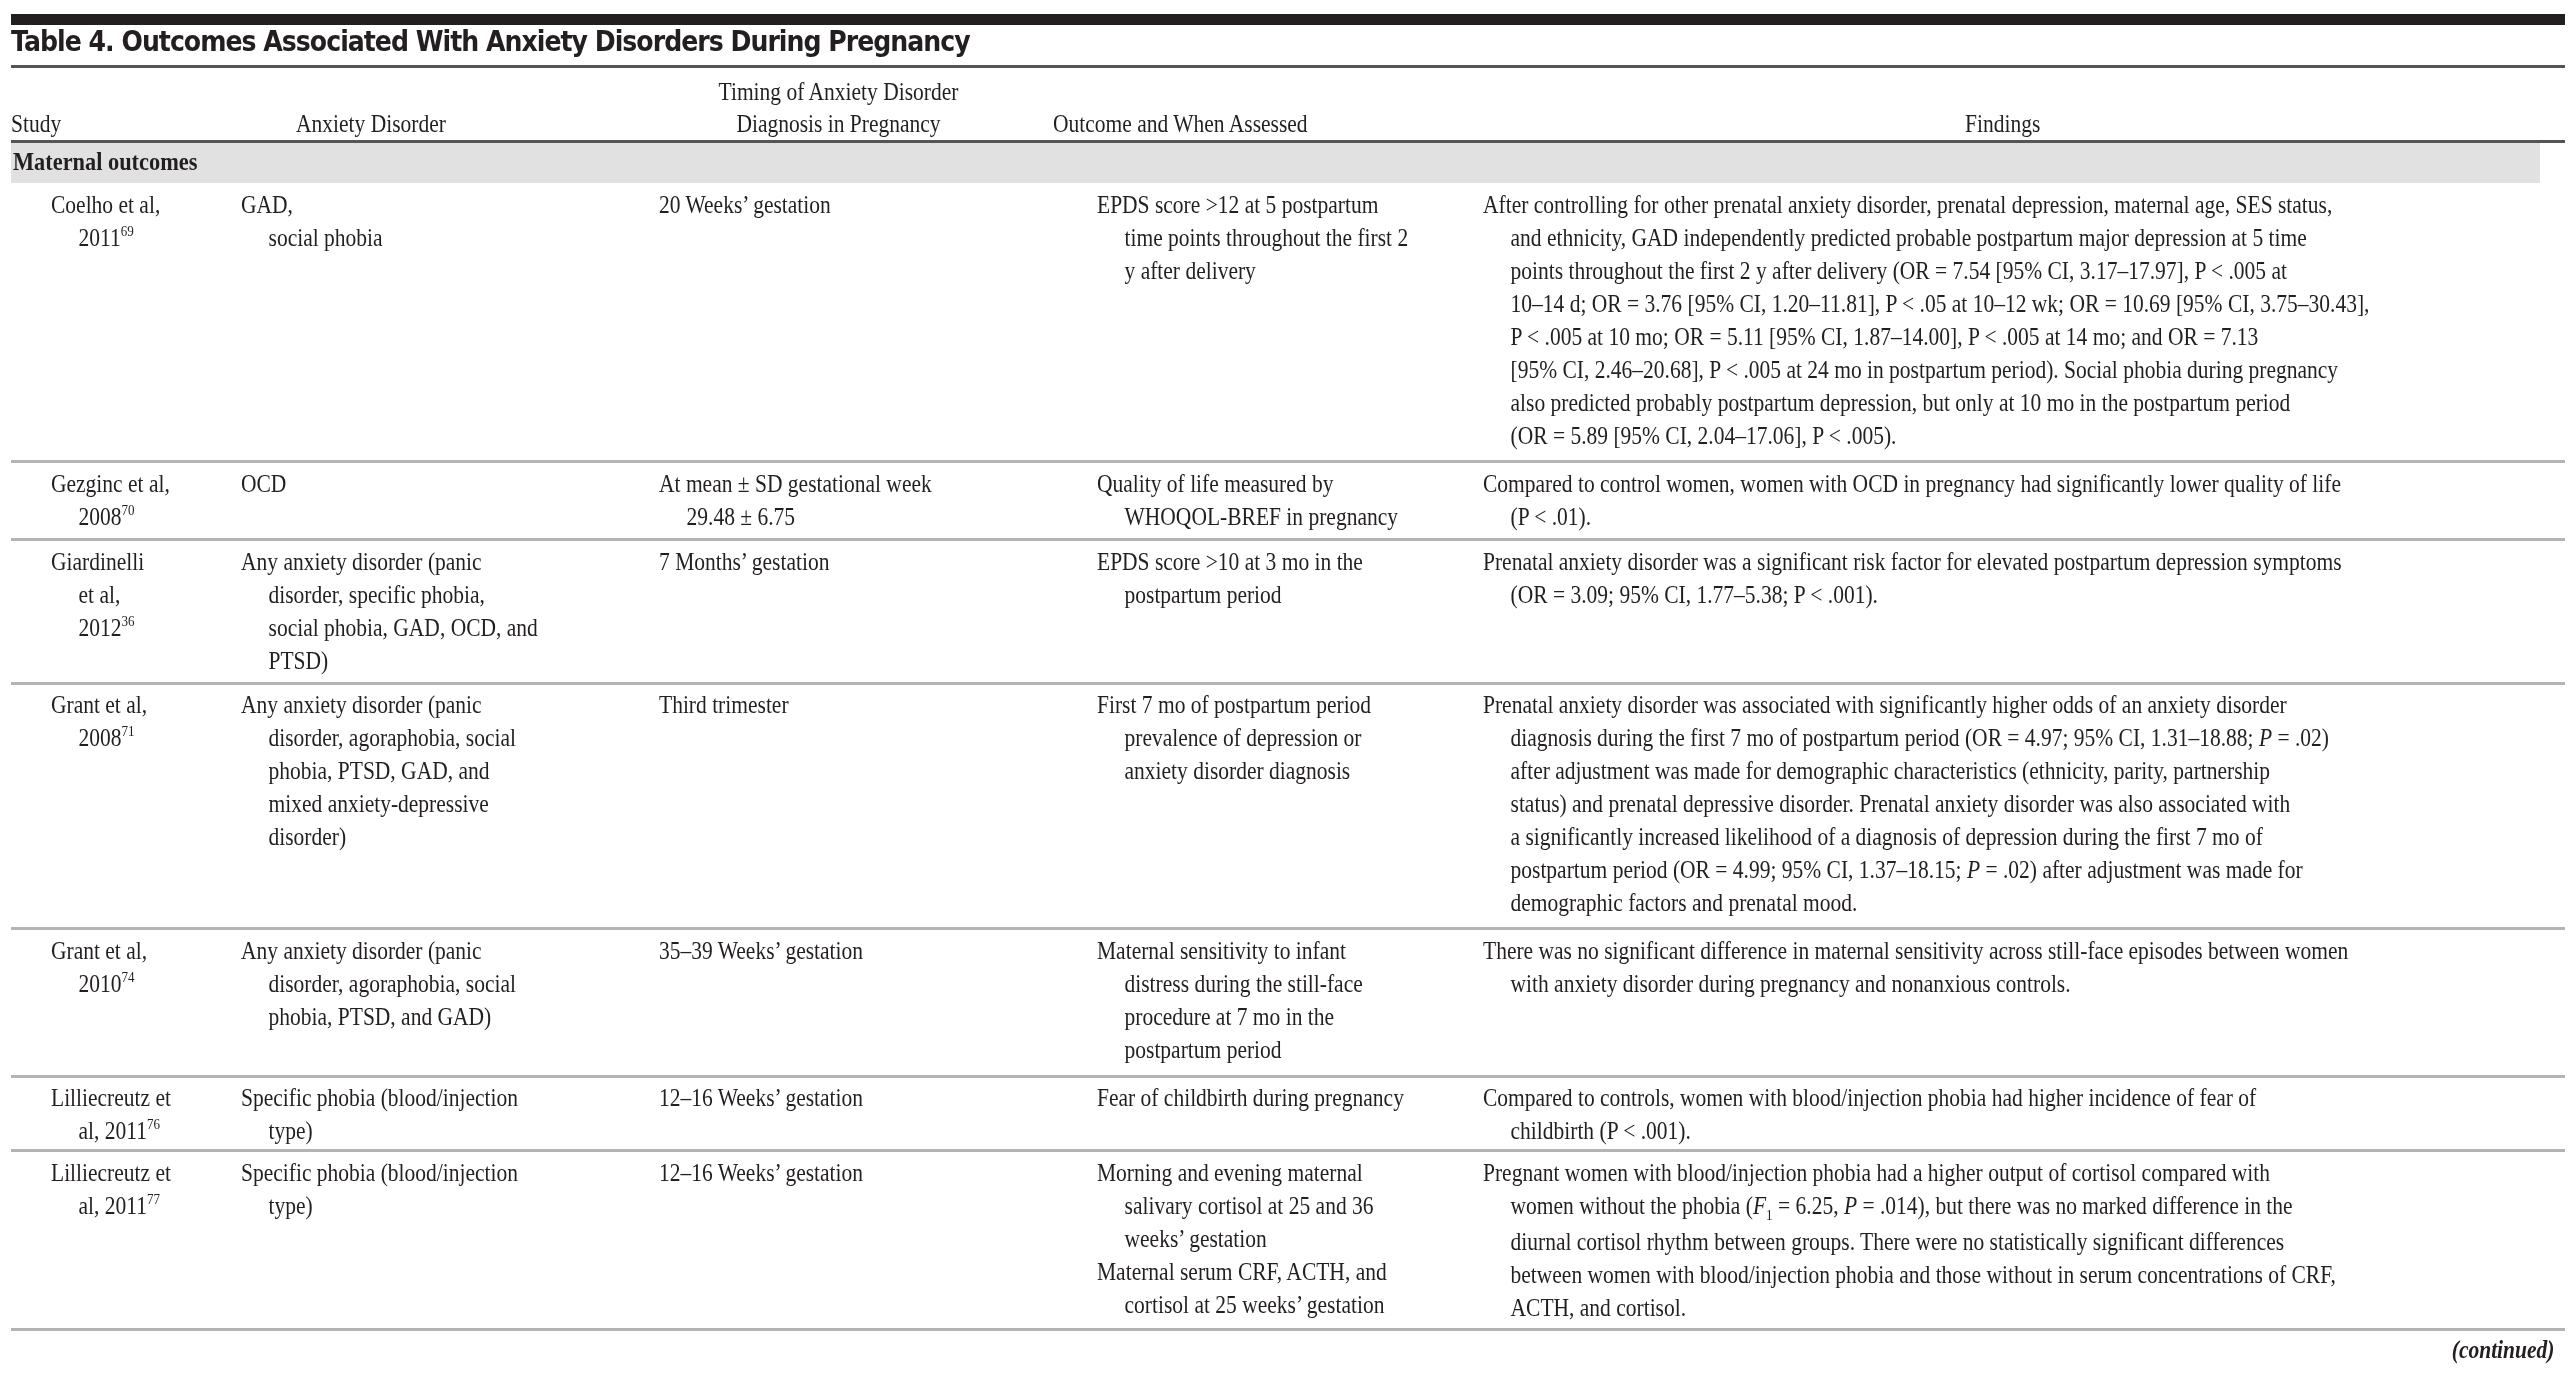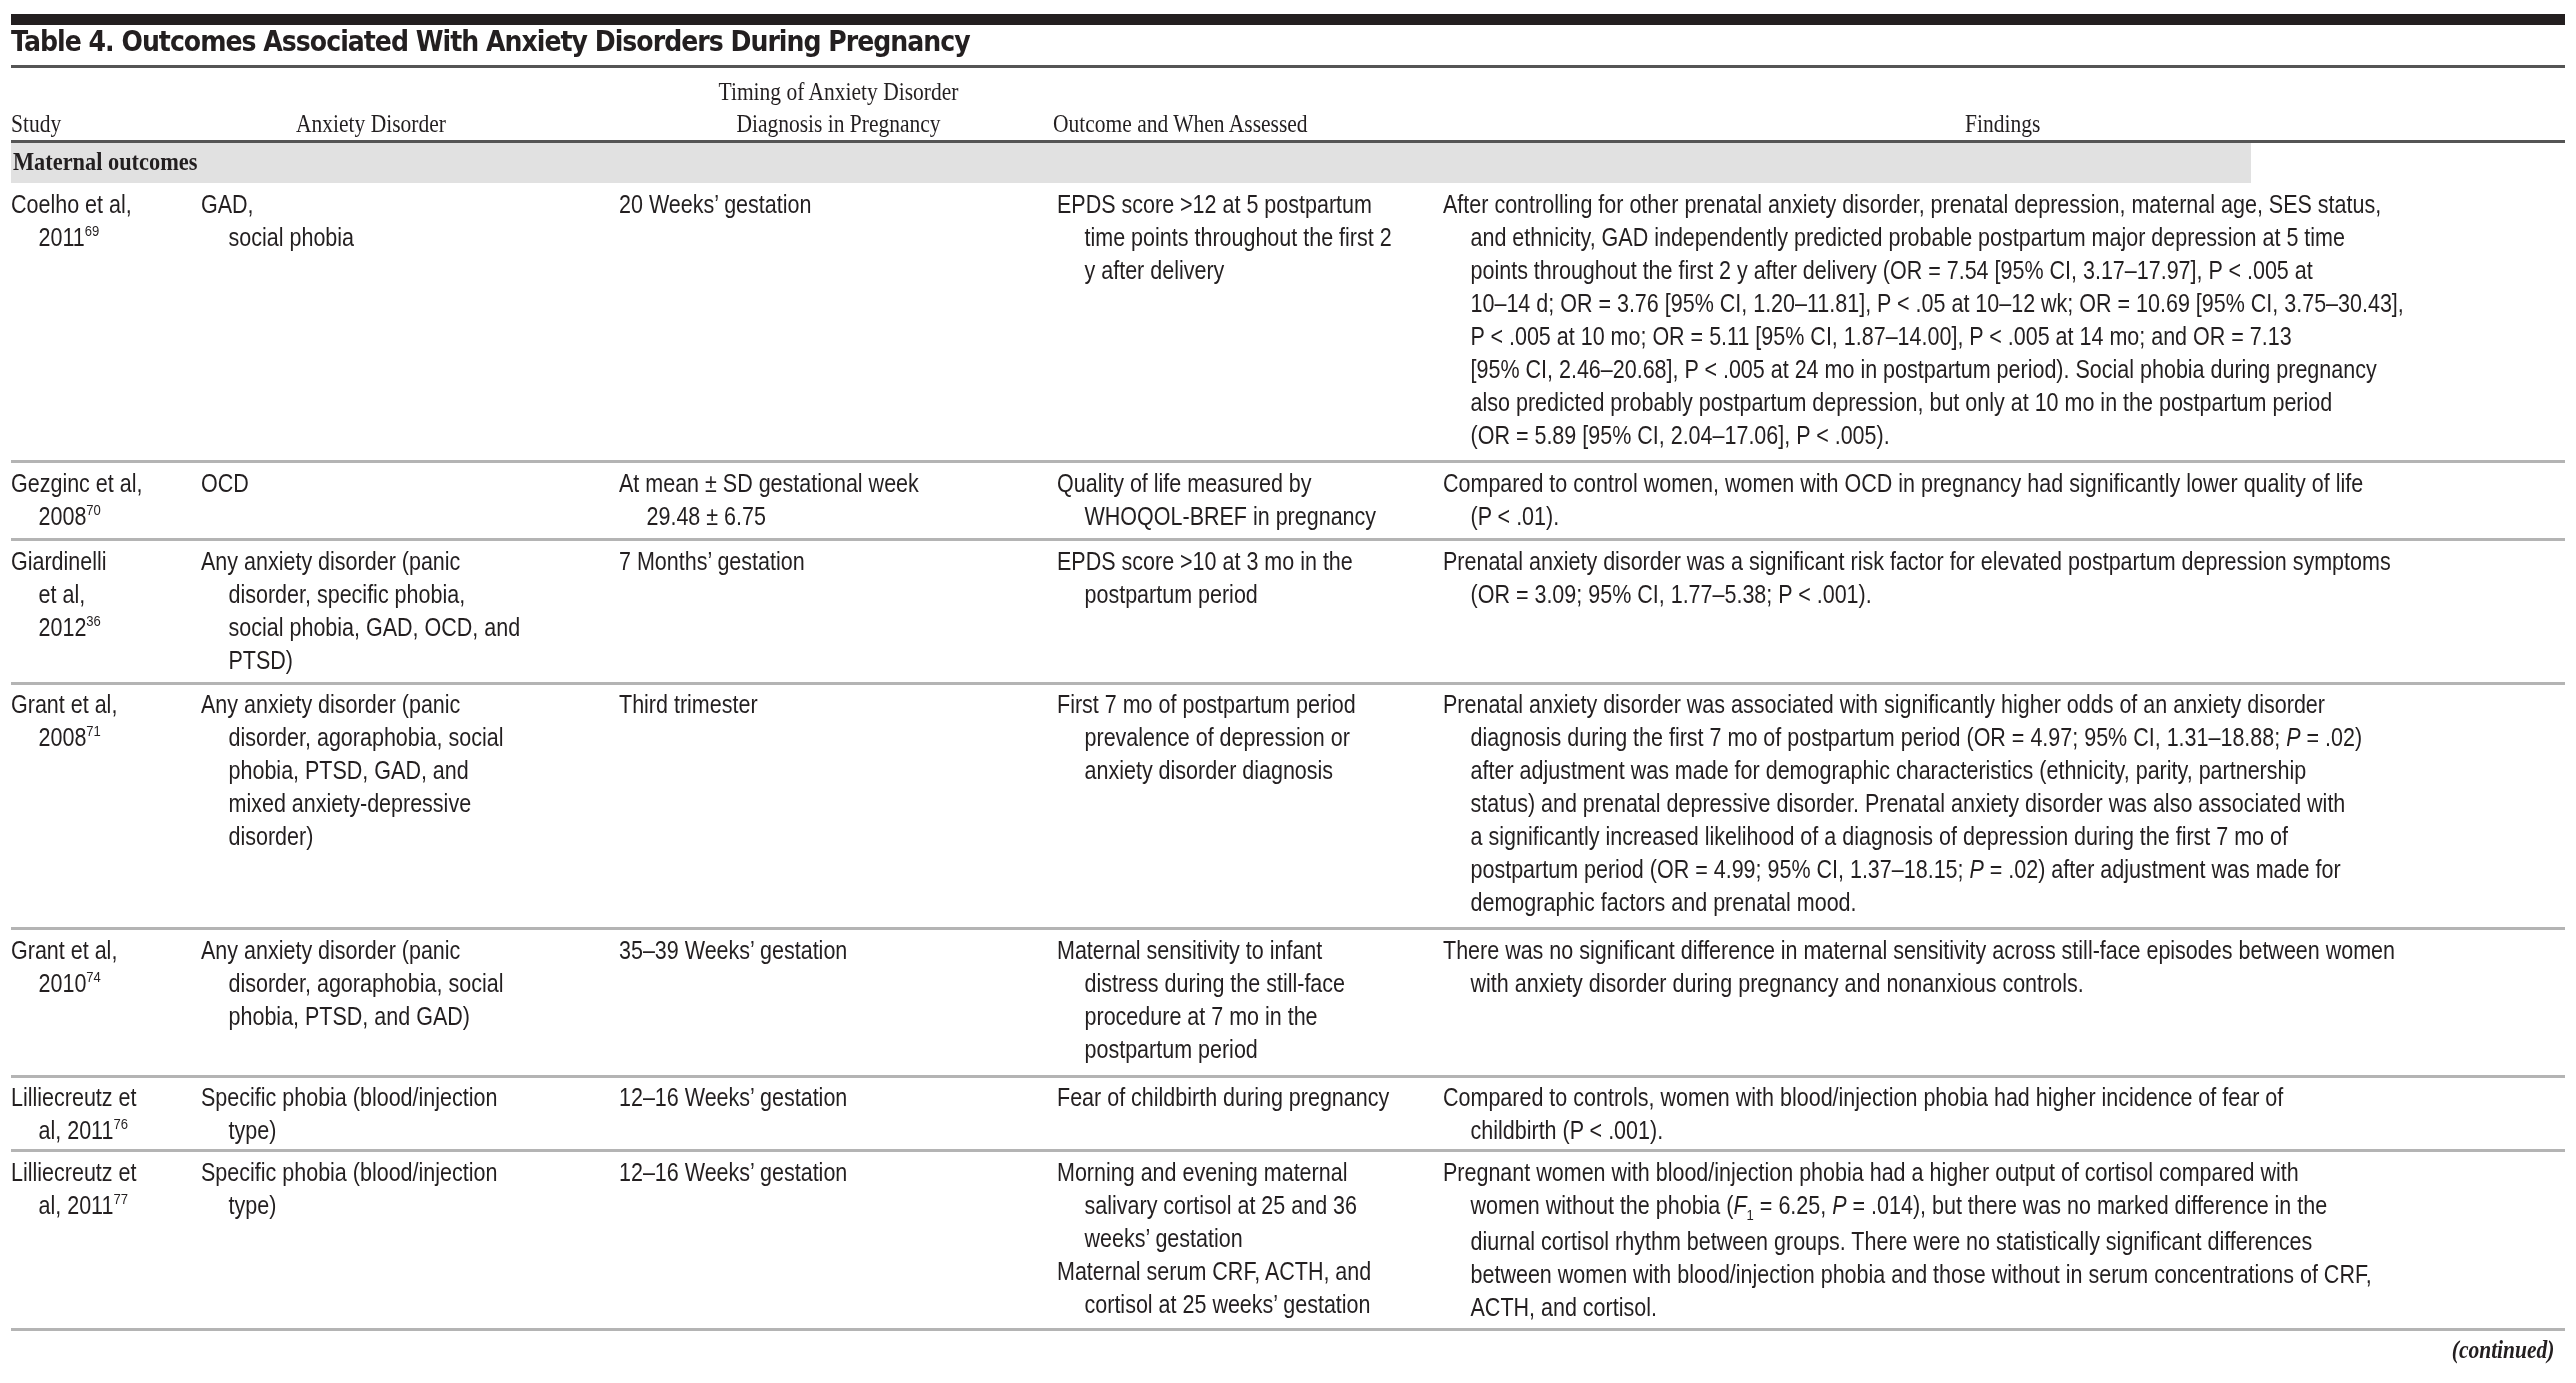--- a/index.html
+++ b/index.html
@@ -4,25 +4,25 @@
 <style>
   html, body { margin: 0; padding: 0; background: #ffffff; }
   body { width: 2576px; height: 1383px; position: relative; overflow: hidden; color: #231f20; }
   .page { position: absolute; left: 10.8px; top: 0; width: 2554px; }
   .topbar { position: absolute; left: 0; top: 14.4px; width: 2554px; height: 10.8px; background: #231f20; }
   .title { position: absolute; left: 0; top: 25px; font-family: "DejaVu Sans", sans-serif; font-weight: bold; font-size: 28px; letter-spacing: -1.1px; transform: scaleX(0.9); transform-origin: left top; white-space: nowrap; color: #231f20; }
   .title-rule { position: absolute; left: 0; top: 65px; width: 2554px; height: 2.7px; background: #555; }
   .head { position: absolute; top: 72px; left: 0; width: 2554px; height: 68px; }
   .hcell { position: absolute; bottom: 0; font-size: 25px; line-height: 32px; font-family: "Liberation Serif", serif; transform: scaleX(0.86); transform-origin: left bottom; white-space: nowrap; }
   .head-rule { position: absolute; left: 0; top: 140px; width: 2554px; height: 2.7px; background: #555; }
-  .section { position: absolute; left: 0; top: 143px; width: 2240px; height: 40px; background: #e1e1e1; }
+  .section { position: absolute; left: 0; top: 143px; width: 2529px; height: 40px; background: #e1e1e1; }
   .section span { position: absolute; left: 1.8px; top: 3.6px; font-family: "Liberation Serif", serif; font-weight: bold; font-size: 26px; transform: scaleX(0.86); transform-origin: left top; white-space: nowrap; }
   .row { position: absolute; left: 0; width: 2554px; }
   .row-rule { position: absolute; left: 0; width: 2554px; height: 2.7px; background: #b4b4b4; }
-  .cell { position: absolute; top: 5.4px; font-family: Liberation Sans, sans-serif; font-size: 25px; line-height: 33px; }
+  .cell { position: absolute; top: 5.4px; font-family: Liberation Serif, serif; font-size: 25px; line-height: 33px; margin-left: 40px; }
   .cell .ln { display: block; white-space: nowrap; transform: scaleX(0.86); transform-origin: left top; }
   .cell .ln.ind { padding-left: 32px; }
   .c-study { left: 0; }
   .c-anx { left: 190px; }
   .c-tim { left: 608px; }
   .c-out { left: 1046px; }
   .c-find { left: 1432px; }
   sup { font-size: 15.2px; vertical-align: 0; position: relative; top: -10px; }
   sub { font-size: 15.2px; vertical-align: 0; position: relative; top: 5.4px; }
   .continued { position: absolute; right: 10.8px; top: 1336px; font-family: "Liberation Serif", serif; font-style: italic; font-weight: bold; font-size: 25px; transform: scaleX(0.86); transform-origin: right top; }

